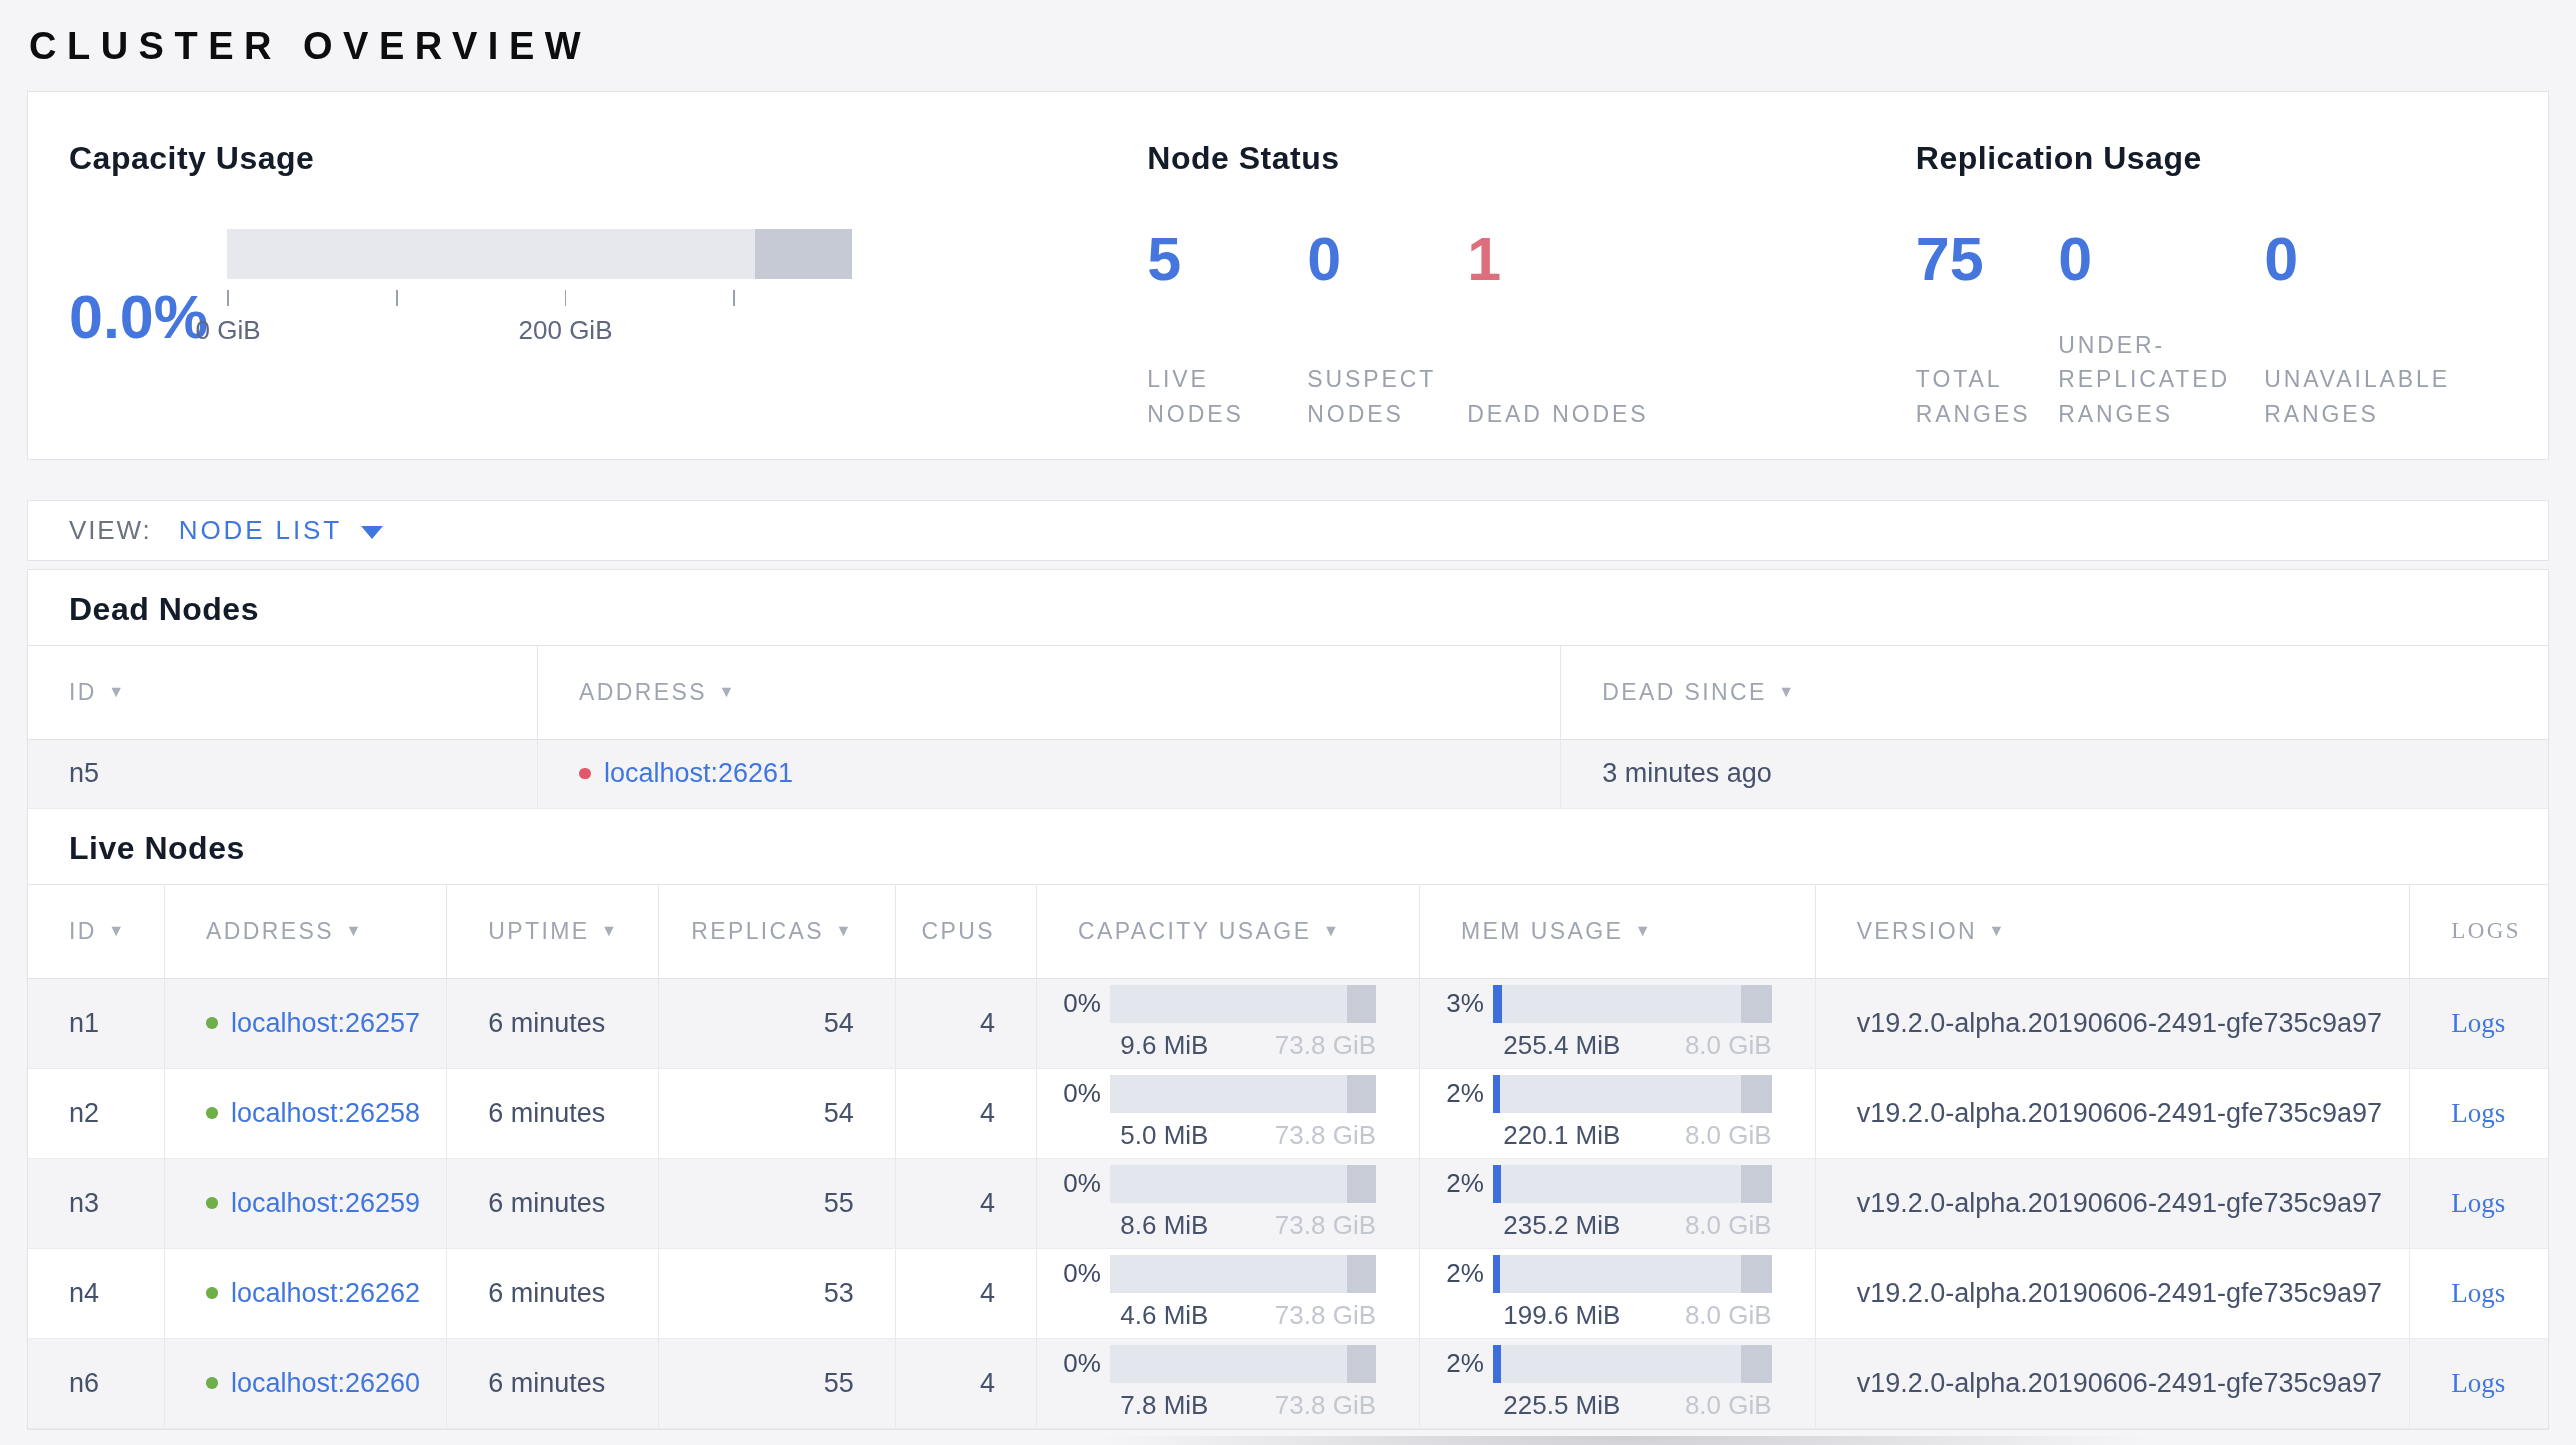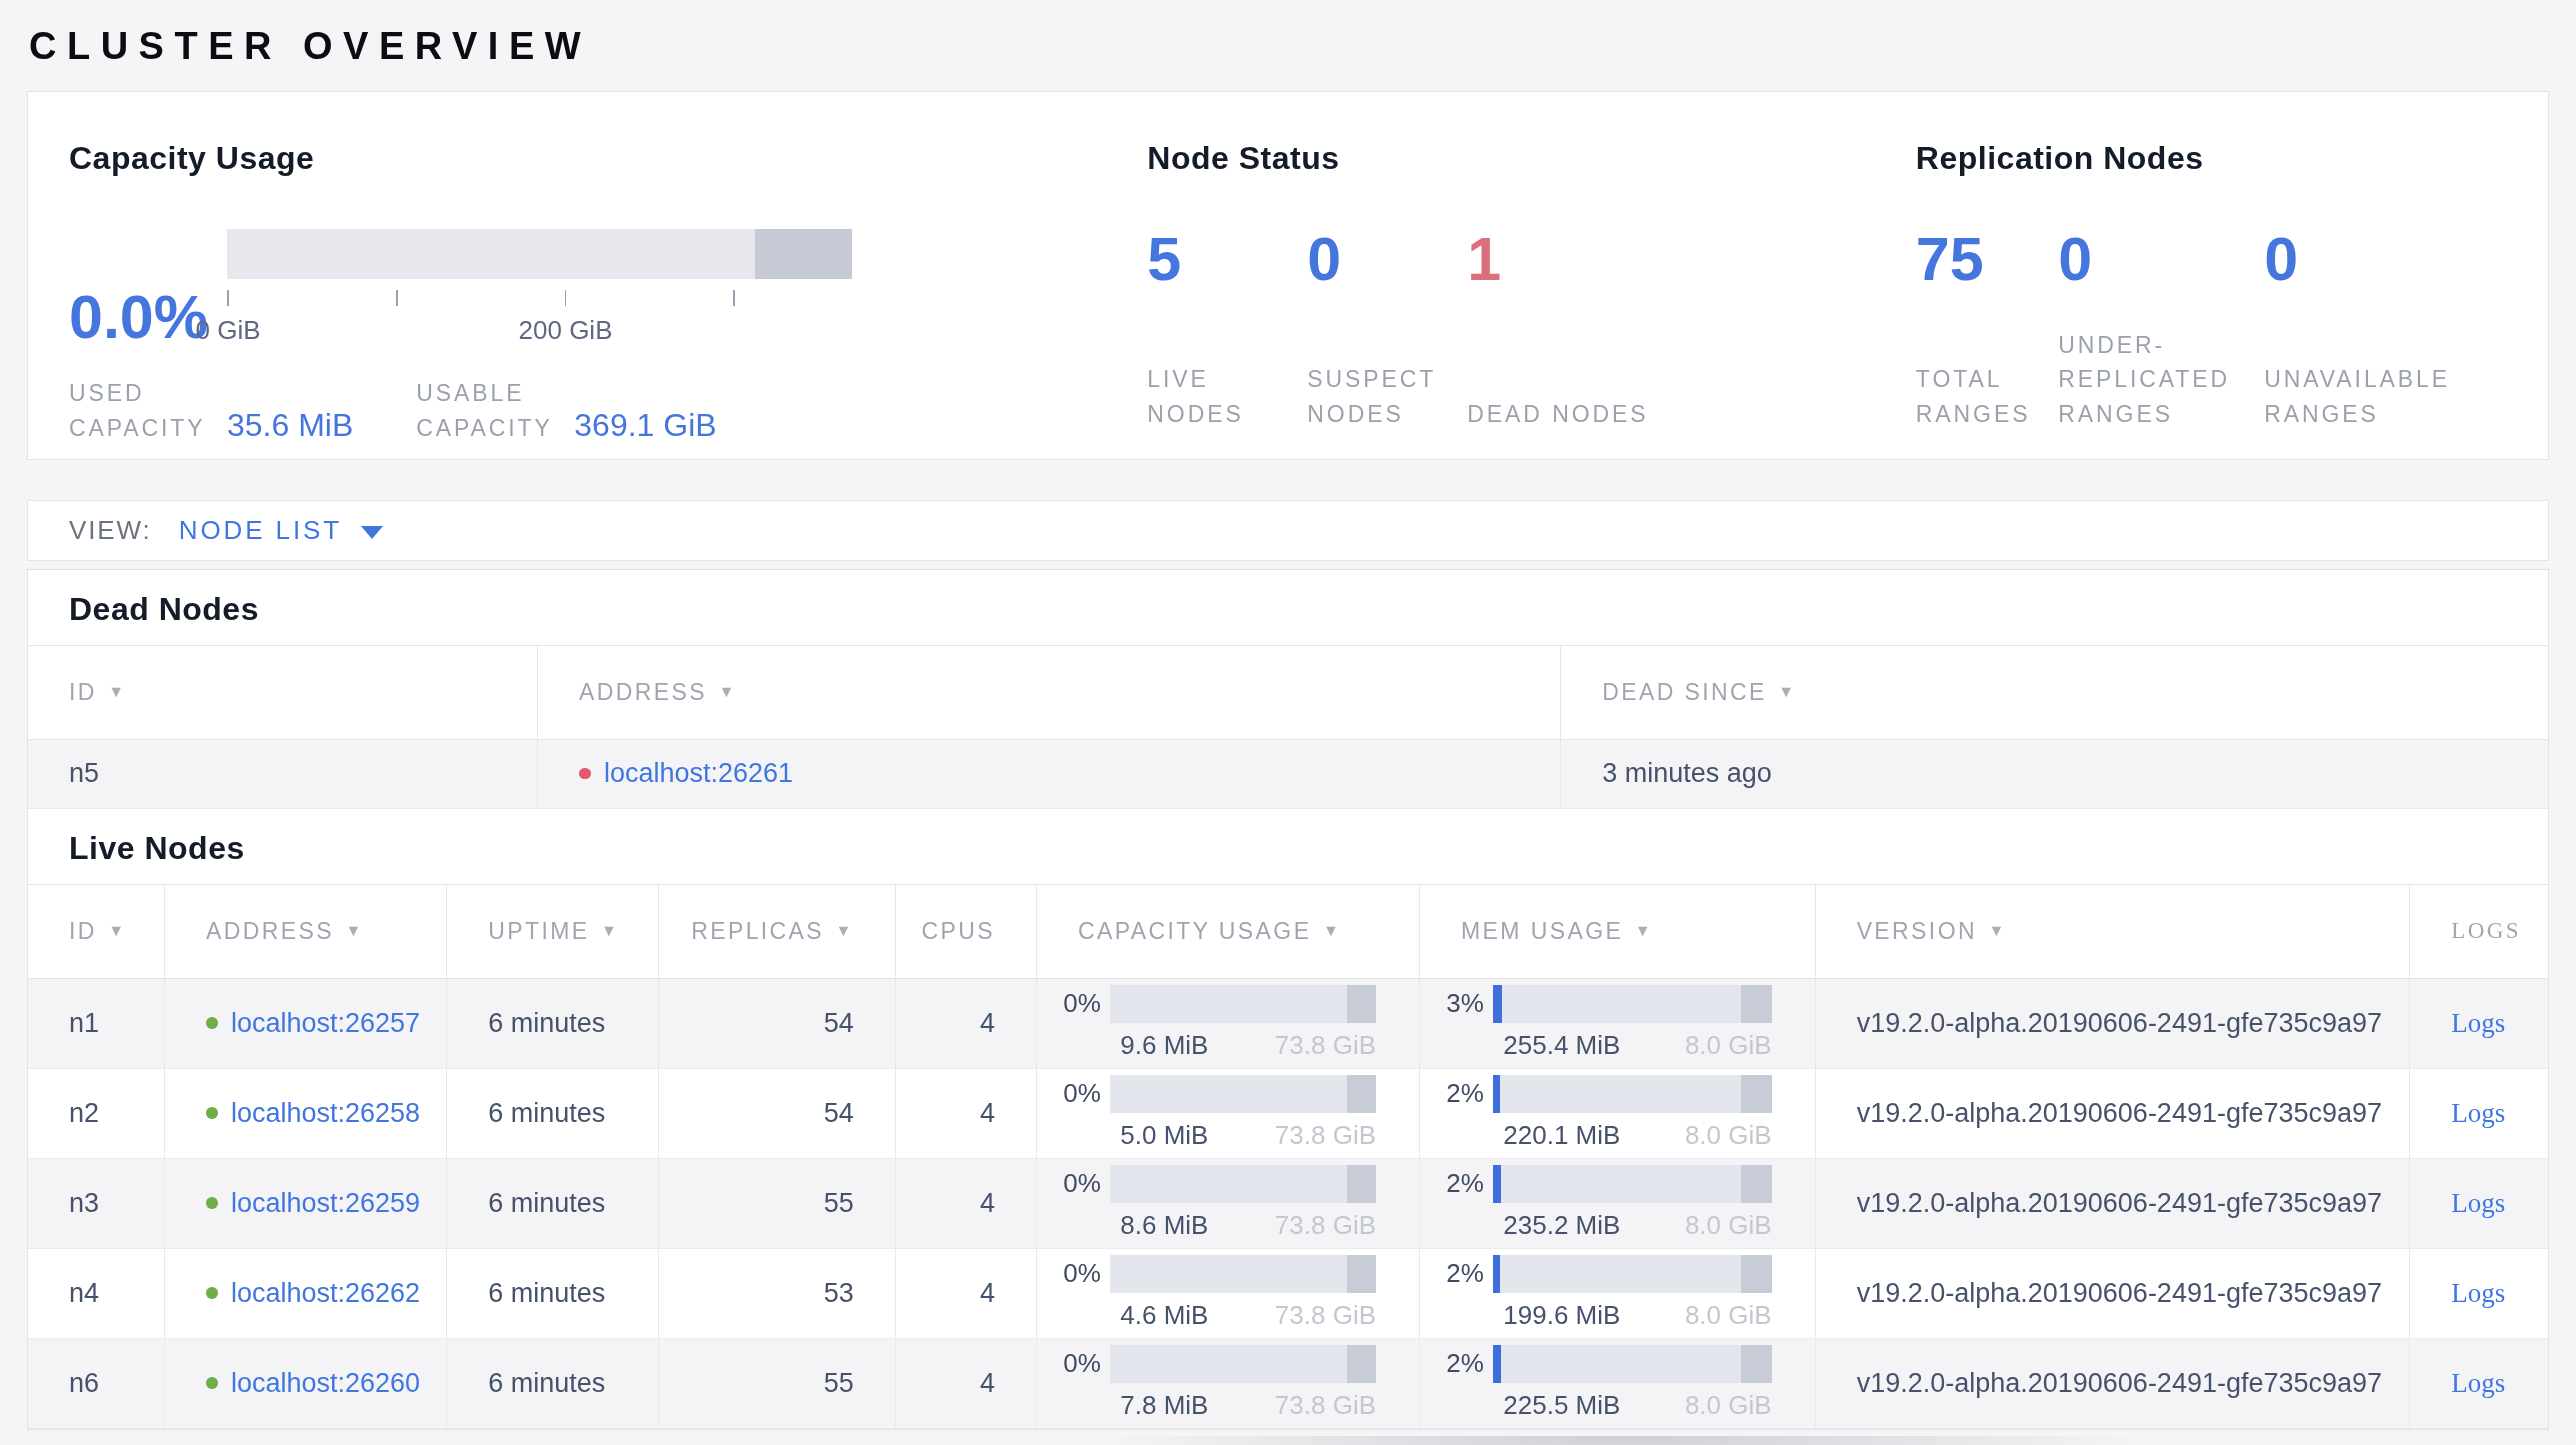--- a/index.html
+++ b/index.html
@@ -210,30 +210,20 @@
               </div>
             <div class="tick" style="left: 54%;">
                 <span class="tick-label">200 GiB</span>
               </div>
             <div class="tick" style="left: 81%;">
                 <span class="tick-label"></span>
               </div>
           </div>
         </div>
       </div>
-      <div class="cap-stats">
-        <div class="stat-pair">
-          <div class="stat-label">USED CAPACITY</div>
-          <div class="stat-value">35.6 MiB</div>
-        </div>
-        <div class="stat-pair">
-          <div class="stat-label">USABLE CAPACITY</div>
-          <div class="stat-value">369.1 GiB</div>
-        </div>
-      </div>
     </div>
 
     <div class="col-nodes">
       <h2>Node Status</h2>
       <div class="stat-row">
         <div class="stat-item">
           <div class="big-num">5</div>
           <div class="stat-label">LIVE NODES</div>
         </div>
         <div class="stat-item">
@@ -241,21 +231,21 @@
           <div class="stat-label">SUSPECT NODES</div>
         </div>
         <div class="stat-item">
           <div class="big-num alert">1</div>
           <div class="stat-label">DEAD NODES</div>
         </div>
       </div>
     </div>
 
     <div class="col-repl">
-      <h2>Replication Nodes</h2>
+      <h2>Replication Usage</h2>
       <div class="stat-row">
         <div class="stat-item">
           <div class="big-num">75</div>
           <div class="stat-label">TOTAL RANGES</div>
         </div>
         <div class="stat-item">
           <div class="big-num">0</div>
           <div class="stat-label">UNDER-REPLICATED RANGES</div>
         </div>
         <div class="stat-item">

